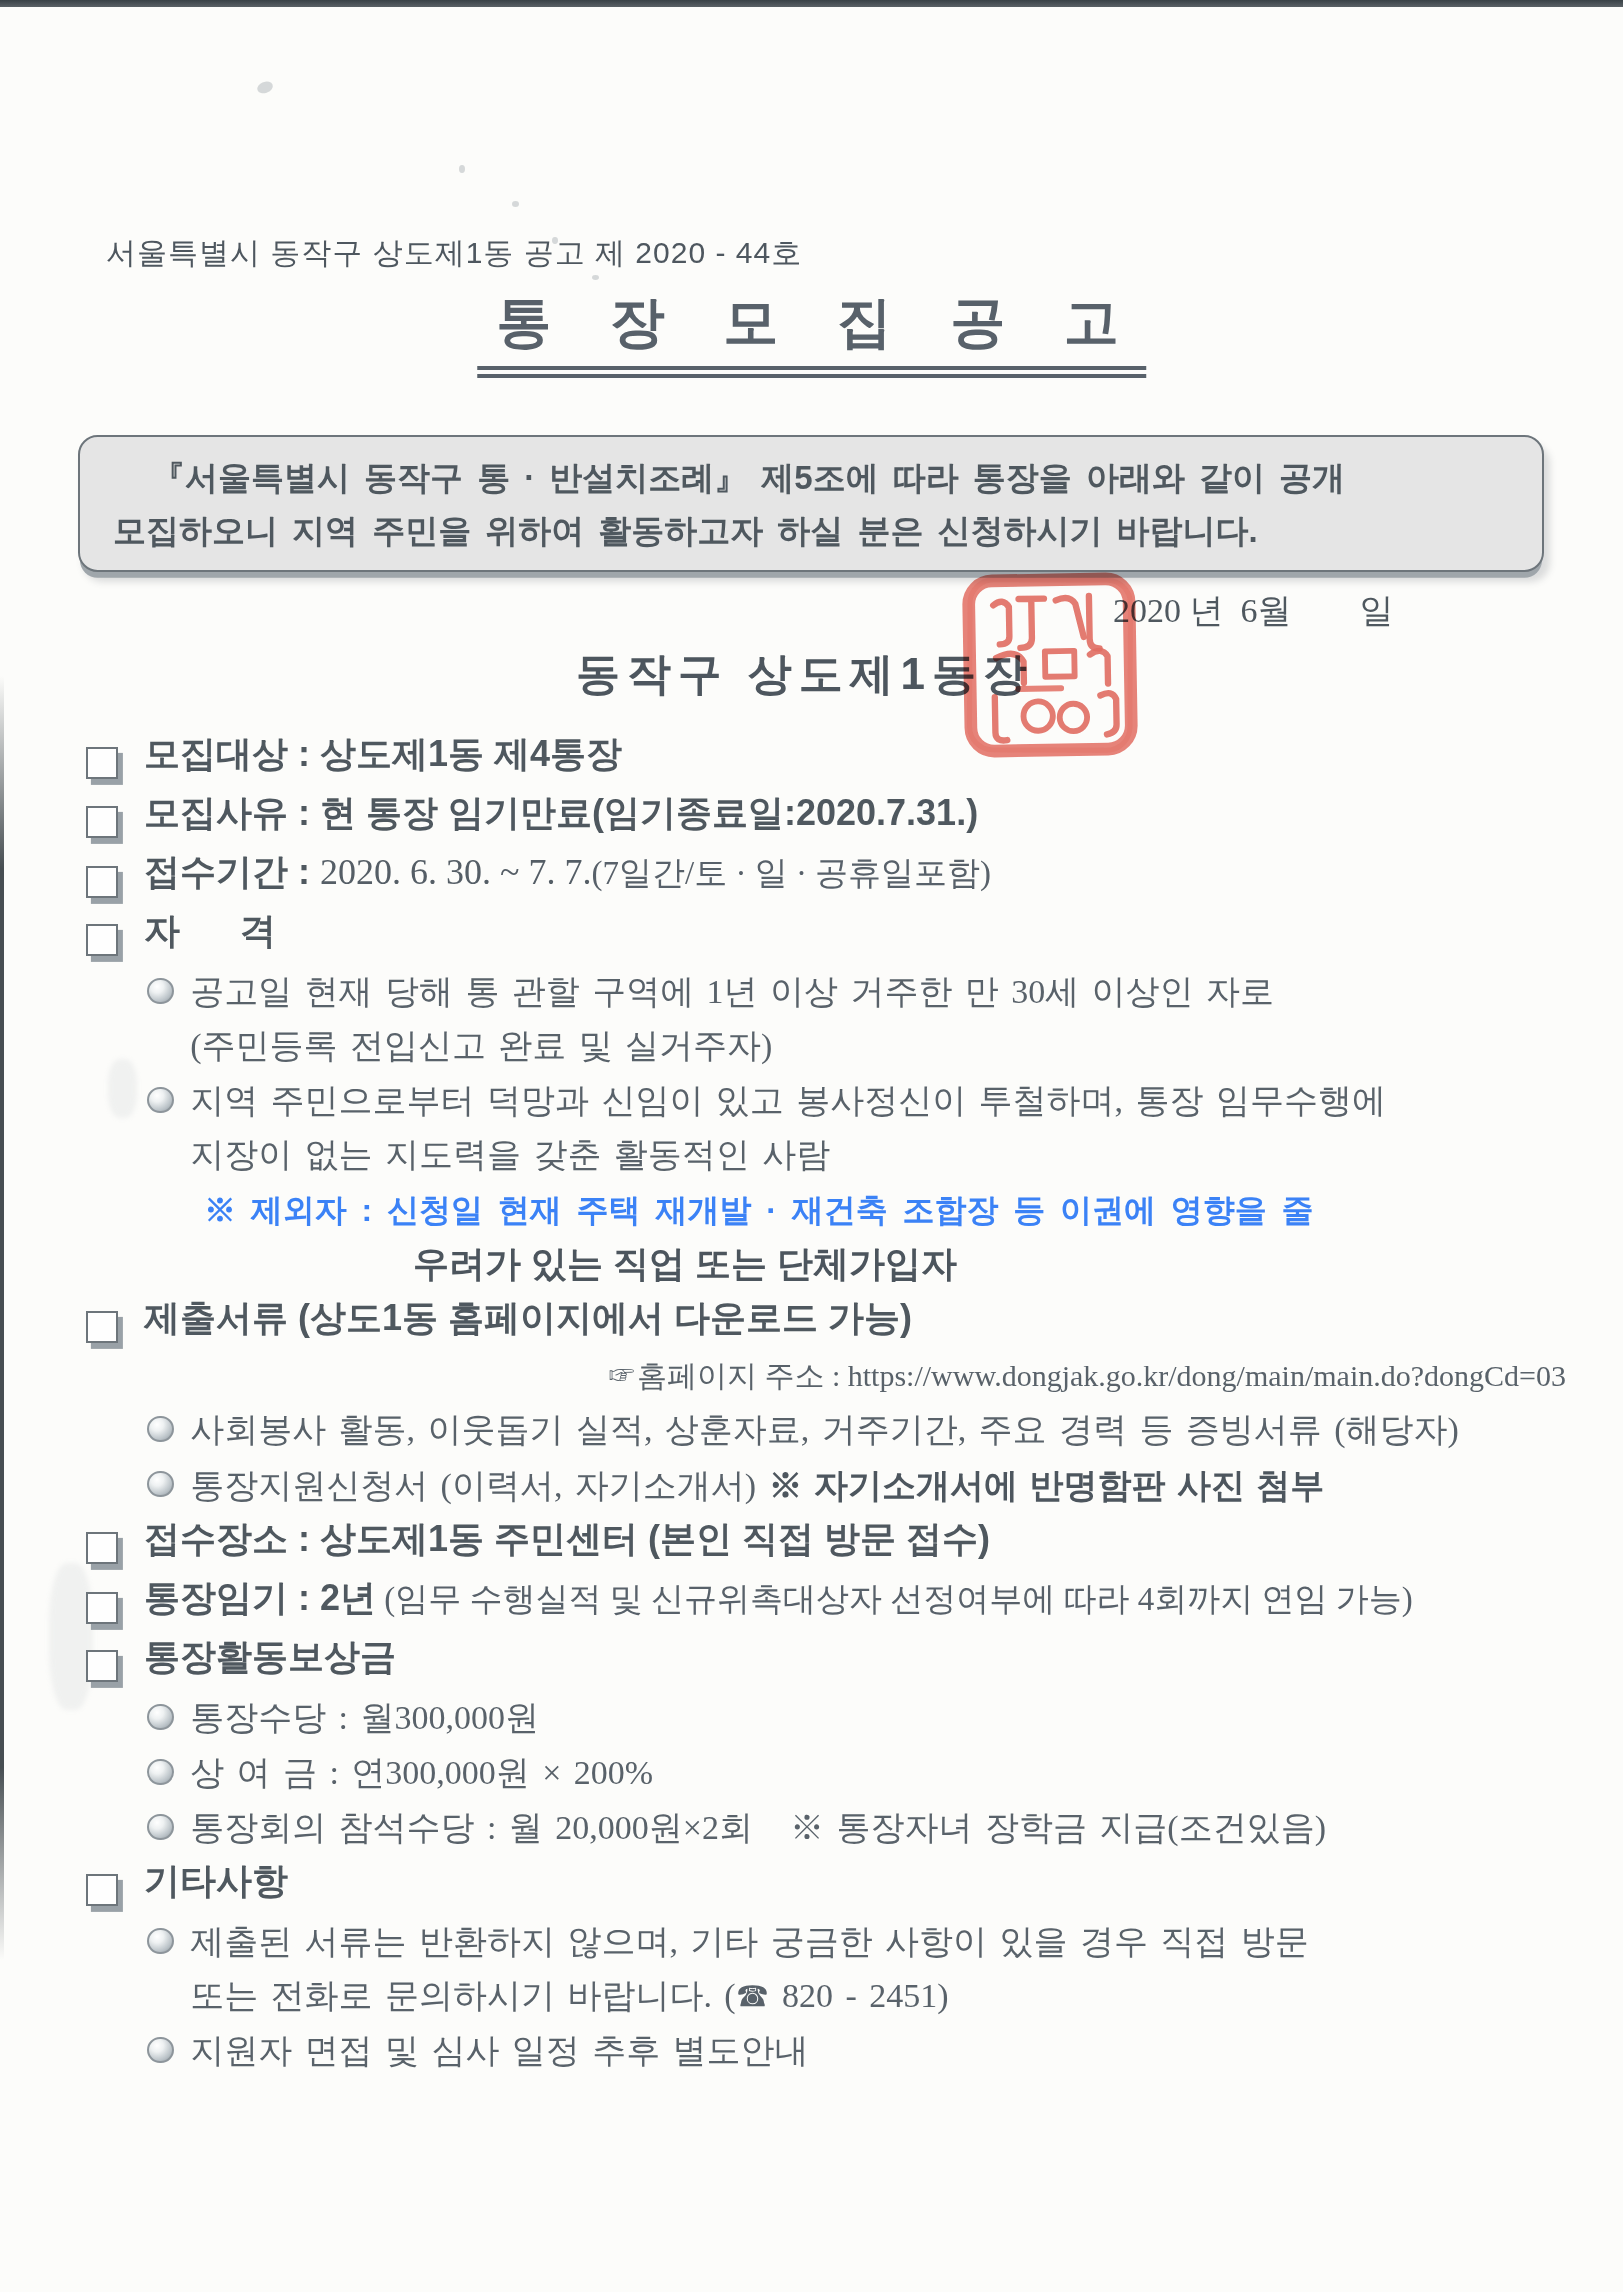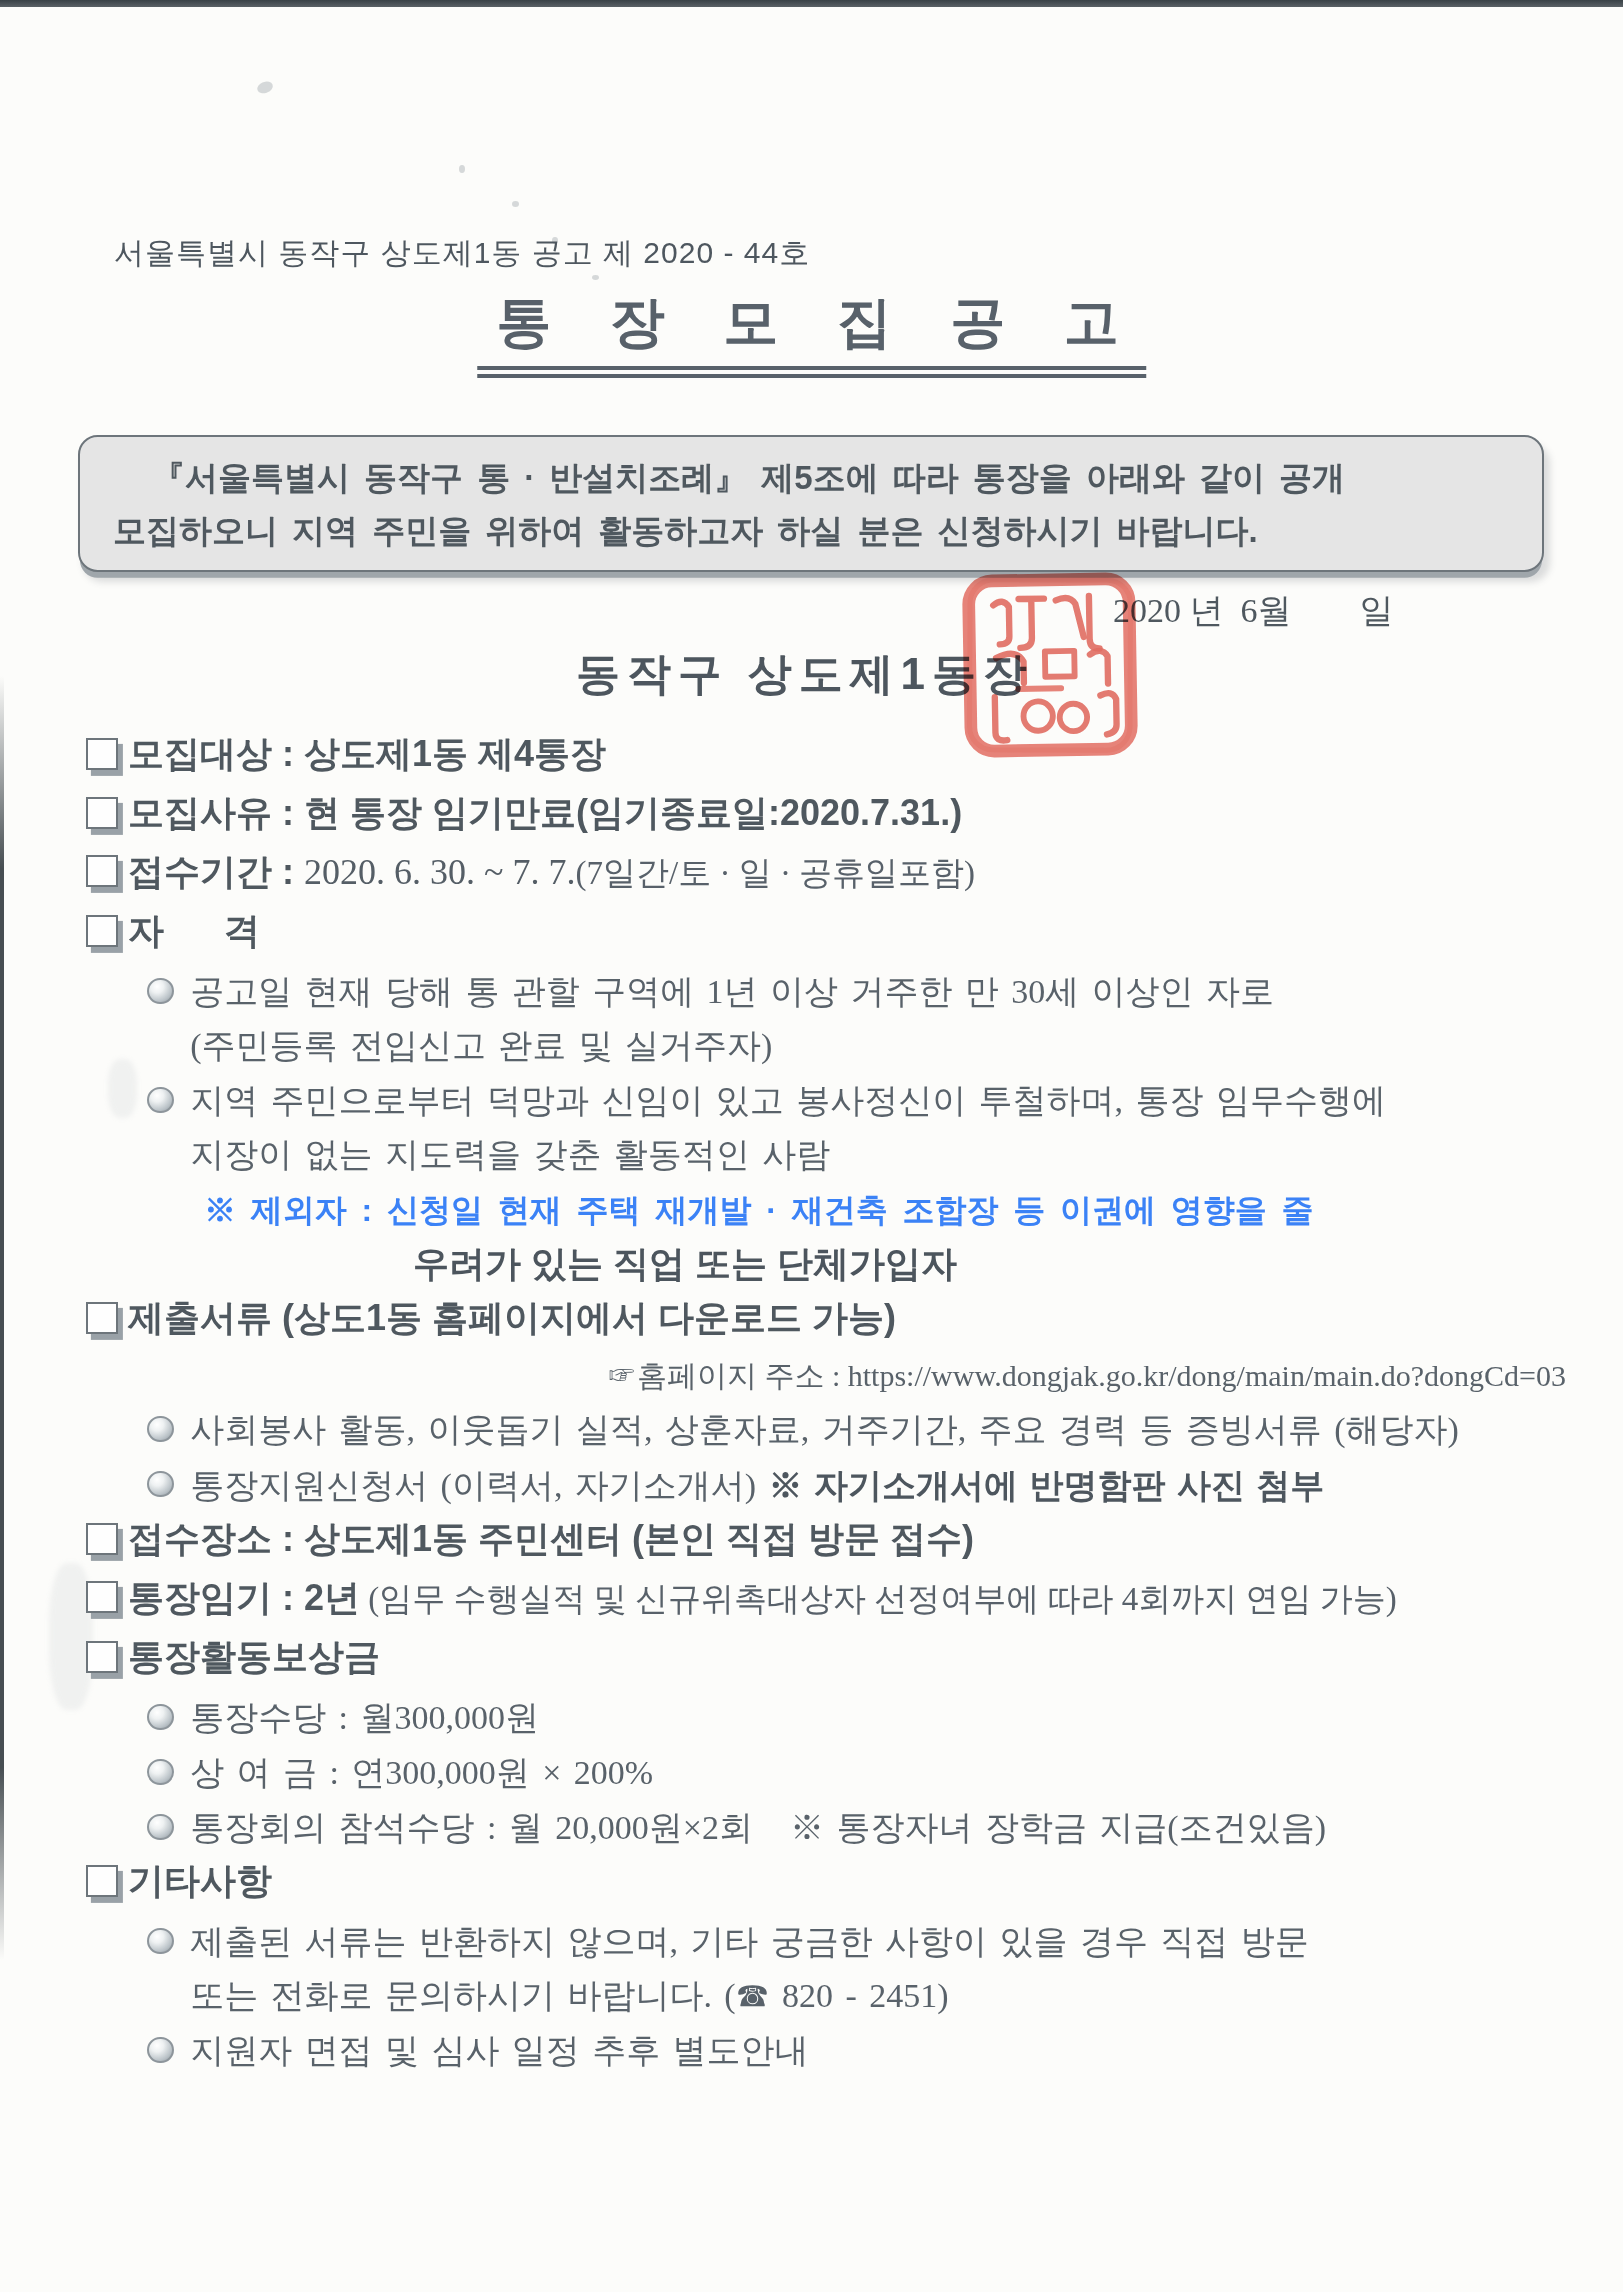--- a/index.html
+++ b/index.html
@@ -12,21 +12,21 @@
   
   .scan-top-edge { position:absolute; top:0; left:0; width:1623px; height:6.9px;
     background:linear-gradient(to bottom,#394146,#5a6166); }
   .scan-left-edge { position:absolute; top:676px; left:0; width:3.9px; height:1284px;
     background:linear-gradient(to bottom, rgba(60,66,70,0), #474e52 15%, #474e52 85%, rgba(60,66,70,0)); }
   .speck { position:absolute; background:#8d949a; border-radius:50%; opacity:.35; }
   .smudge { position:absolute; background:#aab1b6; opacity:.14; border-radius:40%;
     filter:blur(2.9px); }
 
   .doc-number {
-    position:absolute; top:233px; left:114px;
+    position:absolute; top:233px; left:106px;
     font-size:30px; font-weight:500; letter-spacing:1px; color:#4e575f;
     white-space:pre;
     text-align:right;
   }
   .page-title {
     position:absolute; top:286px; left:50%; transform:translateX(-50%);
     font-size:55px; font-weight:700; letter-spacing:21.6px; color:#58616a;
     padding:0 5.9px 5.9px 19.6px;
     border-bottom:12.7px double #58616a;
     white-space:pre;
@@ -53,21 +53,21 @@
     font-size:44px; font-weight:700; letter-spacing:6.9px; color:#4d565e;
     white-space:pre;
   }
   .seal {
     position:absolute; top:571px; left:961px; width:178px; height:188px;
     mix-blend-mode:multiply; opacity:.88; transform:rotate(-1deg);
   }
 
   .list { position:absolute; top:729px; left:86px; width:1480px; }
 
-  .main-row { display:flex; align-items:flex-start; gap:10px; margin-bottom:8.8px; }
+  .main-row { display:flex; align-items:flex-end; gap:26px; margin-bottom:8.8px; }
   .chk {
     flex:none; width:32px; height:32px; margin-top:8.8px;
     background:#fefefe; border:2.9px solid #6d757b;
     box-shadow:4.9px 5.9px 0 #99a1a7;
   }
   .main-text { font-size:36px; font-weight:700; color:#4f585f; line-height:50px; white-space:pre-wrap; }
   .main-text .val { font-weight:600; }
   .main-text .val-serif { font-family:"Liberation Serif", serif; font-weight:400; color:#555e66; }
   .main-text .note-serif { font-family:"Liberation Serif", serif; font-weight:400; font-size:33px; color:#58616a; }
 

